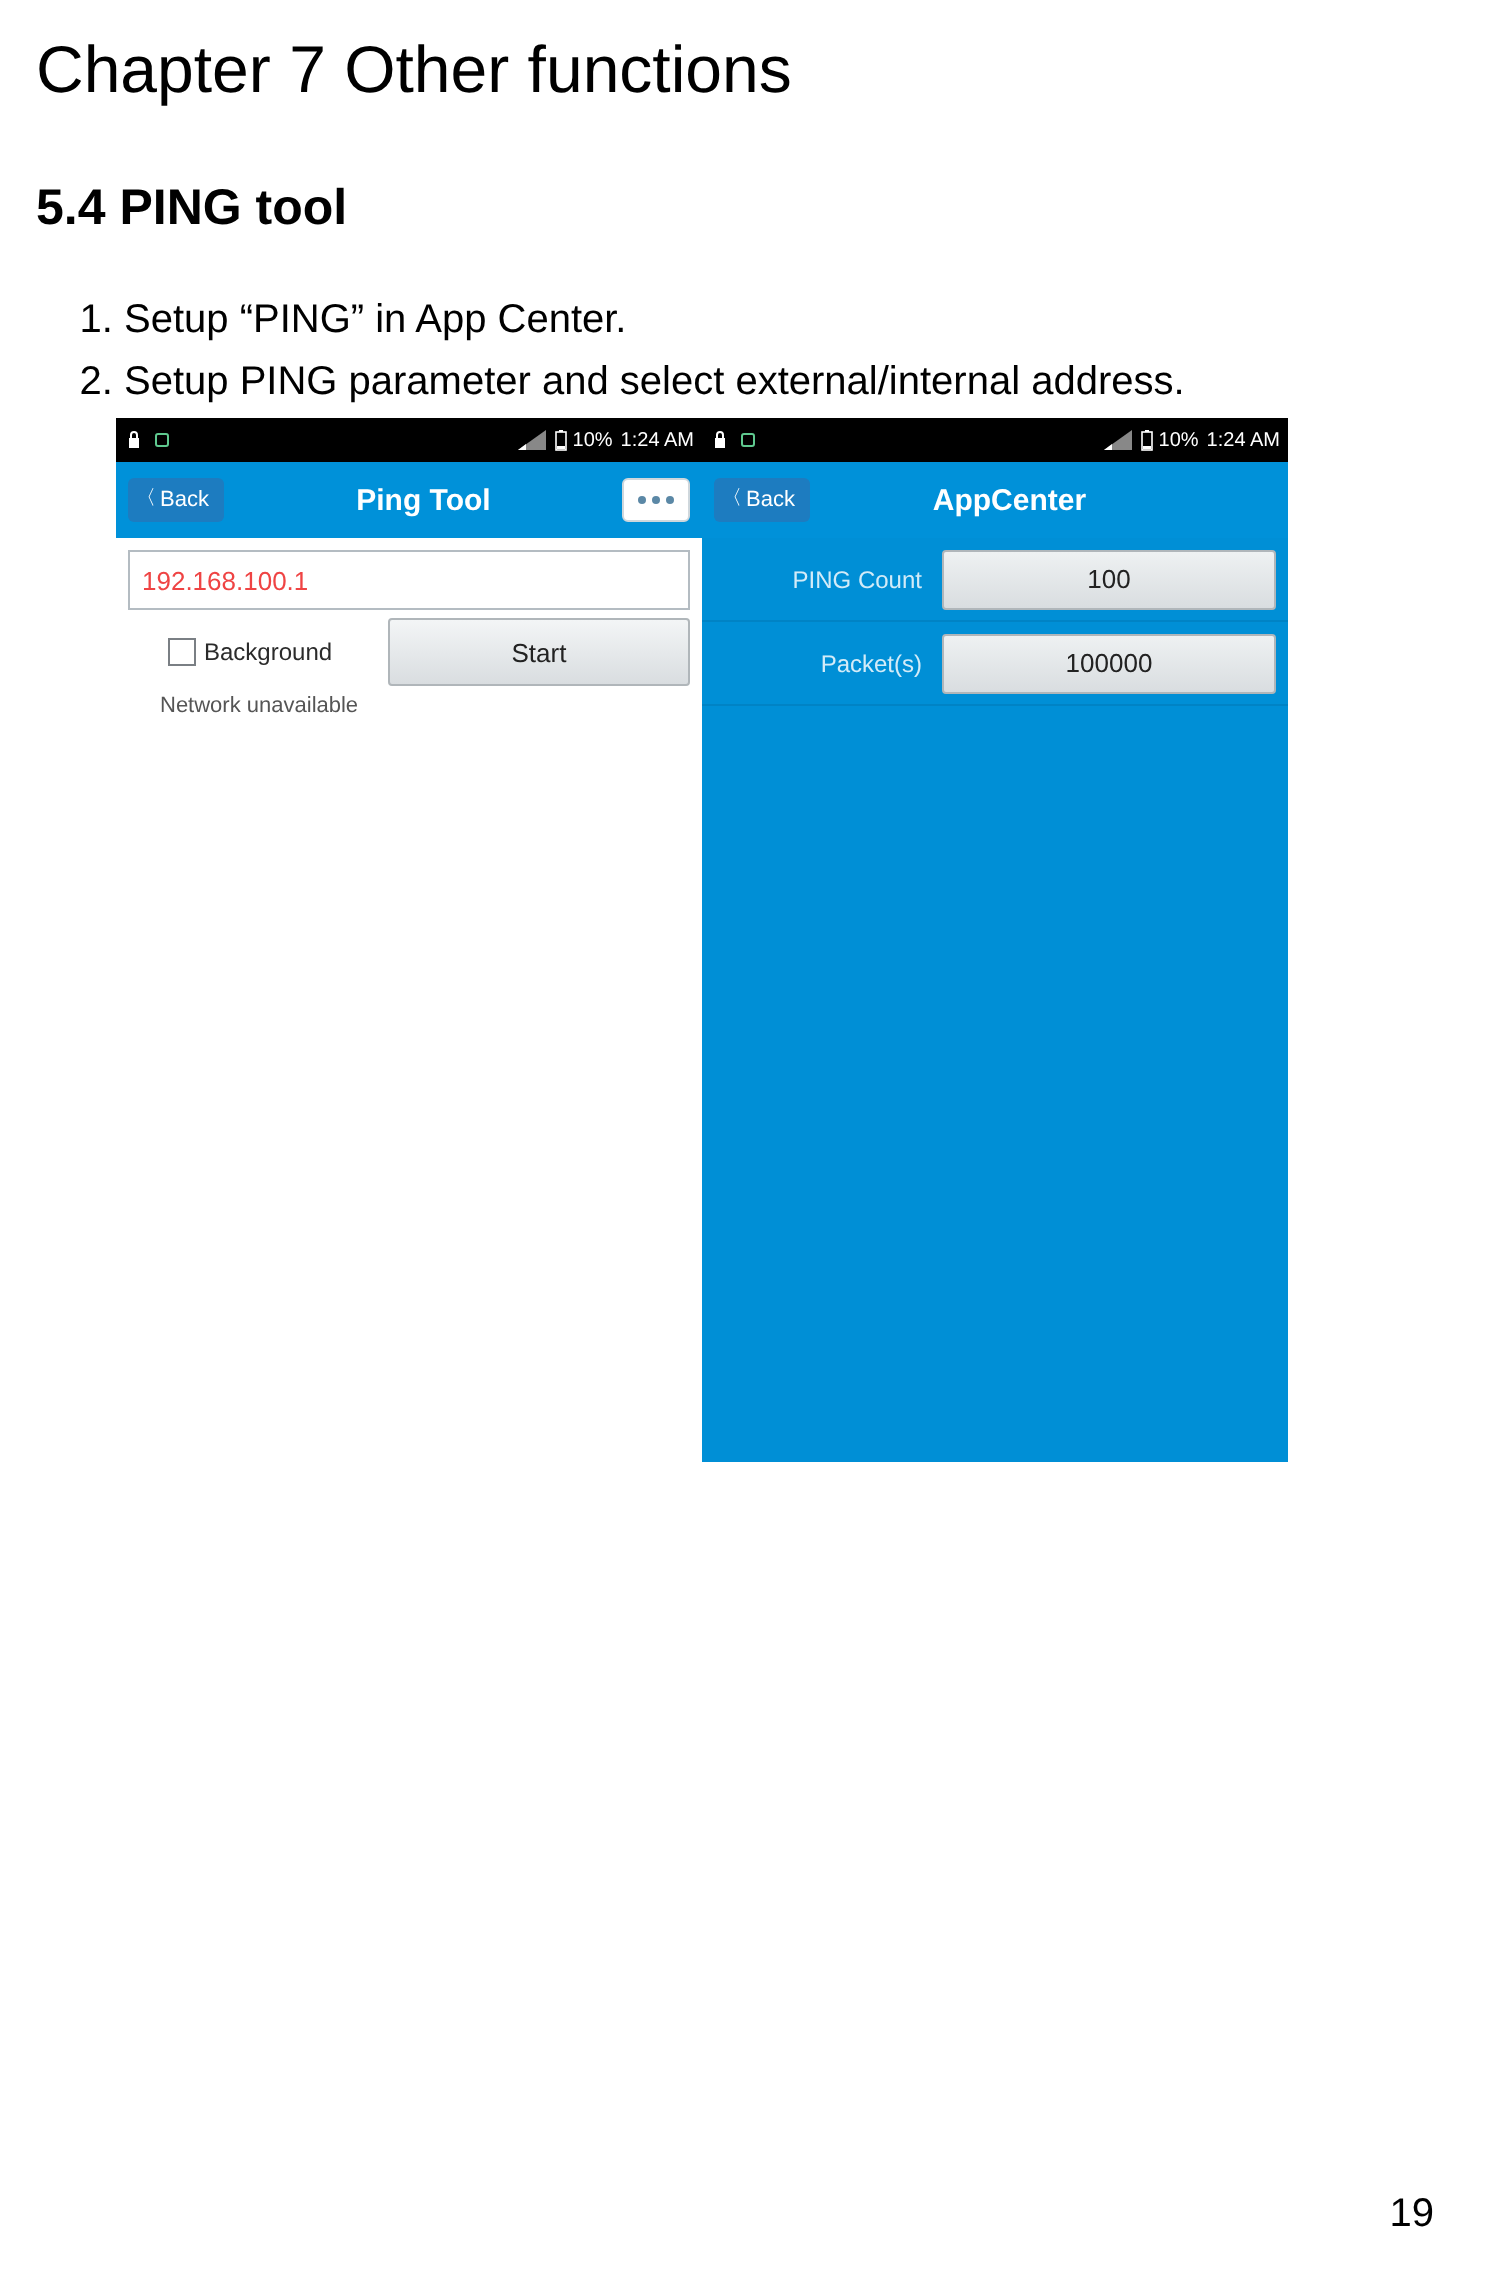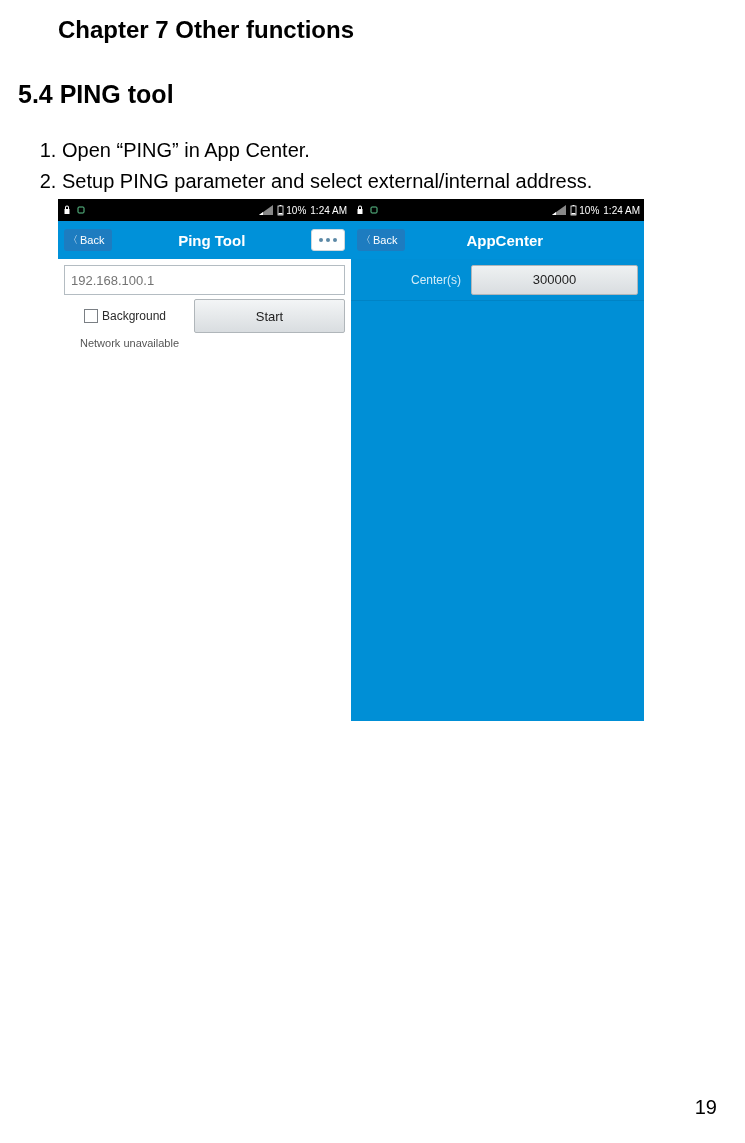--- a/index.html
+++ b/index.html
@@ -5,24 +5,23 @@
   * { box-sizing: border-box; margin: 0; padding: 0; }
   body {
     font-family: Arial, Helvetica, sans-serif;
     background: #fff;
     width: 745px;
     padding: 16px 18px 40px 18px;
     position: relative;
     min-height: 1143px;
   }
   h1.chapter {
-    font-size: 24px;
-    font-weight: bold;
+    font-size: 33px;
+    font-weight: normal;
     margin-bottom: 36px;
-    margin-left: 40px;
   }
   h2.section {
     font-size: 25px;
     font-weight: bold;
     margin-bottom: 28px;
   }
   ol.steps {
     font-size: 20px;
     margin-left: 44px;
     margin-bottom: 4px;
@@ -116,21 +115,21 @@
   
   .ip-input {
     margin:6px 6px 0 6px;
     height:30px;
     background:#fff;
     border:1px solid #b4bcc2;
     display:flex;
     align-items:center;
     padding:0 6px;
     font-size:13px;
-    color:#737373;
+    color:#ef4444;
   }
   .row2 {
     margin:6px 6px 0 6px;
     height:30px;
     display:flex;
     gap:6px;
     align-items:center;
     padding-left:20px;
   }
   .bg-check {
@@ -196,21 +195,21 @@
     font-size:20px;
   }
 </style>
 </head>
 <body>
 
 <h1 class="chapter">Chapter 7 Other functions</h1>
 <h2 class="section">5.4 PING tool</h2>
 
 <ol class="steps">
-  <li>Open “PING” in App Center.</li>
+  <li>Setup “PING” in App Center.</li>
   <li>Setup PING parameter and select external/internal address.</li>
 </ol>
 
 <div class="shots">
 
   <div class="phone">
     <div class="statusbar">
       <div class="sb-left">
         <svg class="lock-svg" viewBox="0 0 10 10">
             <path fill="#fff" d="M3 4V2.5a2 2 0 014 0V4h.5v5h-5V4H3zm1 0h2V2.5a1 1 0 00-2 0V4z"></path>
@@ -289,21 +288,25 @@
     <div class="appbar">
       <div class="back-btn">
           <span class="back-chev">〈</span>
           <span>Back</span>
         </div>
       <div class="app-title">AppCenter</div>
       <div class="menu-spacer"></div>
     </div>
     <div class="content">
       <div class="setting-row">
-        <div class="setting-label">Center(s)</div>
-        <div class="setting-input">300000</div>
+        <div class="setting-label">PING Count</div>
+        <div class="setting-input">100</div>
+      </div>
+      <div class="setting-row">
+        <div class="setting-label">Packet(s)</div>
+        <div class="setting-input">100000</div>
       </div>
     </div>
   </div>
 
 </div>
 
 <div class="page-num">19</div>
 
 </body></html>

